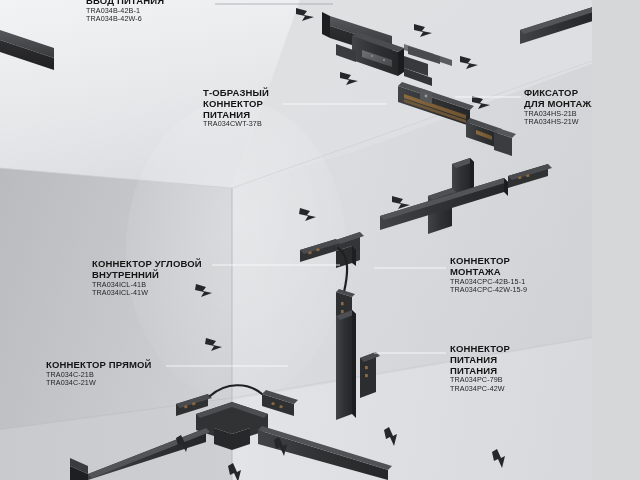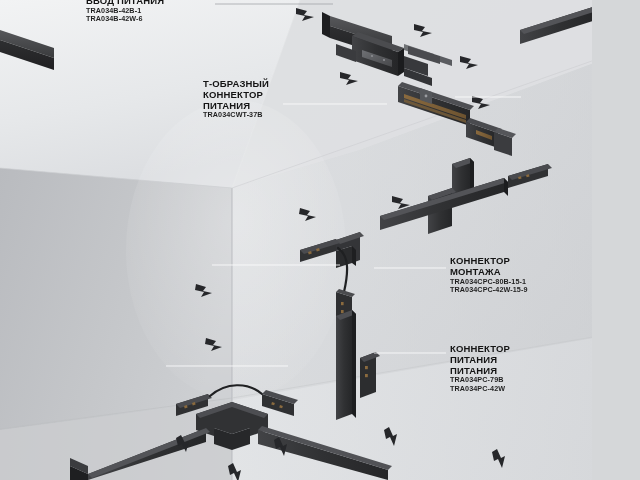--- a/index.html
+++ b/index.html
@@ -28,21 +28,21 @@
   }
   .label .ttl {
     font-size: 9.5px;
     font-weight: bold;
     line-height: 10.8px;
     letter-spacing: 0.15px;
     color: #141414;
   }
   .label .code {
     font-size: 7.2px;
-    font-weight: bold;
+    font-weight: normal;
     line-height: 8.4px;
     letter-spacing: 0.1px;
     color: #1f1f1f;
   }
 </style>
 </head>
 <body>
 
 <div id="stage">
 
@@ -311,38 +311,55 @@
       <line x1="166" y1="366" x2="288" y2="366" stroke="#fcfcfd" opacity="0.95"></line>
     </g>
   </svg>
 
   <div class="label" style="left:86px; top:-4px;">
     <div class="ttl">ВВОД ПИТАНИЯ</div>
     <div class="code">TRA034B-42B-1</div>
     <div class="code">TRA034B-42W-6</div>
   </div>
 
-  <div class="label" style="left:203px; top:79px;">
+  <div class="label" style="left:203px; top:88px;">
     <div class="ttl">Т-ОБРАЗНЫЙ</div>
     <div class="ttl">КОННЕКТОР</div>
     <div class="ttl">ПИТАНИЯ</div>
     <div class="code">TRA034CWT-37B</div>
   </div>
 
-
+  <div class="label" style="left:524px; top:88px;">
+    <div class="ttl">ФИКСАТОР</div>
+    <div class="ttl">ДЛЯ МОНТАЖА</div>
+    <div class="code">TRA034HS-21B</div>
+    <div class="code">TRA034HS-21W</div>
+  </div>
+
+  <div class="label" style="left:92px; top:259px;">
+    <div class="ttl">КОННЕКТОР УГЛОВОЙ</div>
+    <div class="ttl">ВНУТРЕННИЙ</div>
+    <div class="code">TRA034ICL-41B</div>
+    <div class="code">TRA034ICL-41W</div>
+  </div>
 
   <div class="label" style="left:450px; top:256px;">
     <div class="ttl">КОННЕКТОР</div>
     <div class="ttl">МОНТАЖА</div>
-    <div class="code">TRA034CPC-80B-15-1</div>
+    <div class="code">TRA034CPC-42B-15-1</div>
     <div class="code">TRA034CPC-42W-15-9</div>
   </div>
 
   <div class="label" style="left:450px; top:344px;">
     <div class="ttl">КОННЕКТОР</div>
     <div class="ttl">ПИТАНИЯ</div>
     <div class="ttl">ПИТАНИЯ</div>
     <div class="code">TRA034PC-79B</div>
     <div class="code">TRA034PC-42W</div>
   </div>
 
+  <div class="label" style="left:46px; top:360px;">
+    <div class="ttl">КОННЕКТОР ПРЯМОЙ</div>
+    <div class="code">TRA034C-21B</div>
+    <div class="code">TRA034C-21W</div>
+  </div>
 
 </div>
 
 </body></html>

